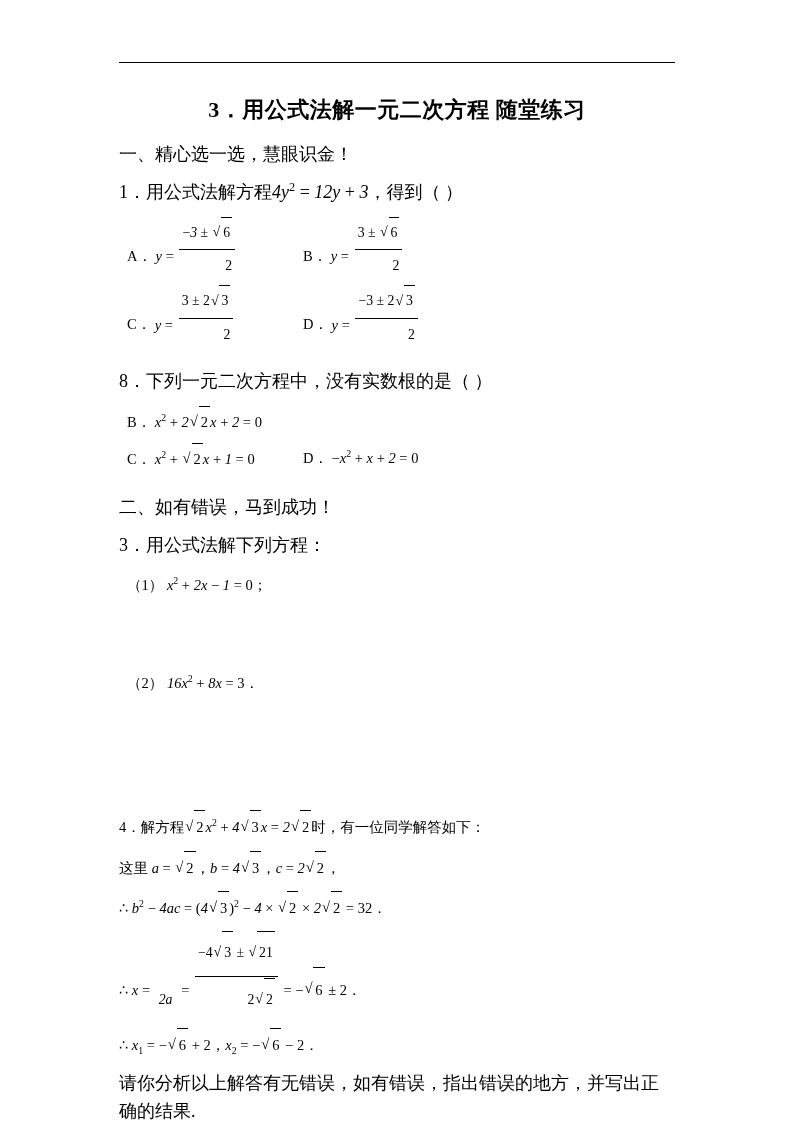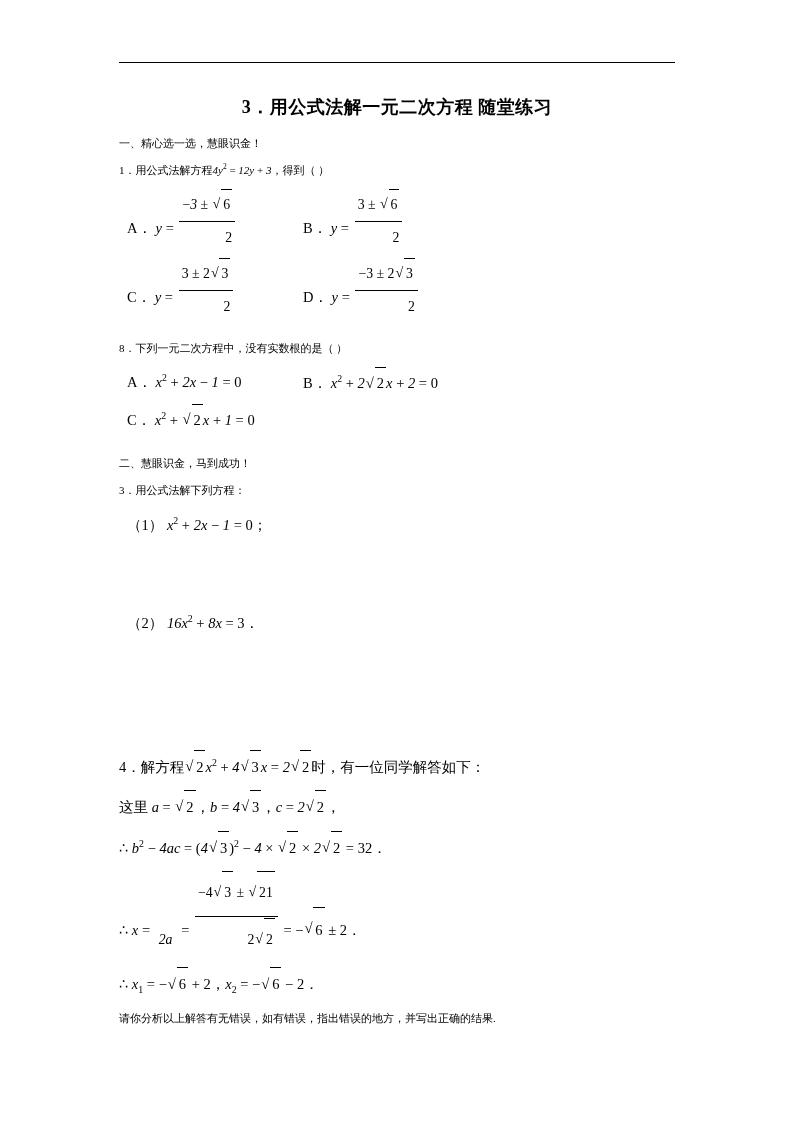--- a/index.html
+++ b/index.html
@@ -28,28 +28,28 @@
     border-top: 1px solid #000;
   }
   .content {
     position: absolute;
     left: 119px;
     top: 95px;
     width: 556px;
   }
   .doc-title {
     text-align: center;
-    font-size: 18px;
+    font-size: 22px;
     font-weight: bold;
     font-family: "Liberation Serif", serif;
     letter-spacing: 0.5px;
     margin: 0 0 16px 0;
   }
   .para {
-    font-size: 11px;
+    font-size: 18px;
     line-height: 1.55;
     margin: 0 0 10px 0;
     white-space: nowrap;
   }
   .para.wrap { white-space: normal; }
   .mathline {
     font-size: 14.5px;
     line-height: 2.3;
     margin: 0 0 6px 0;
     white-space: nowrap;
@@ -170,40 +170,40 @@
           <span class="frac"><span class="num mr">−3 ± 2<span class="sqrt"><span class="radicand mr">3</span></span></span><span class="den mr">2</span></span>
         </span>
       </div>
     </div>
 
     <div class="gap-sm"></div>
 
     <div class="para">8．下列一元二次方程中，没有实数根的是（      ）</div>
 
     <div class="choice-row indent1">
-      <div class="choice-a">
-        <span>A．</span>
-        <span class="m">x<sup class="exp">2</sup> <span class="mr">+</span> 2x <span class="mr">−</span> 1 <span class="mr">= 0</span></span>
-      </div>
       <div class="choice-b">
         <span>B．</span>
         <span class="m">x<sup class="exp">2</sup> <span class="mr">+</span> 2<span class="sqrt"><span class="radicand mr">2</span></span>x <span class="mr">+</span> 2 <span class="mr">= 0</span></span>
       </div>
     </div>
 
     <div class="choice-row indent1">
       <div class="choice-a">
         <span>C．</span>
         <span class="m">x<sup class="exp">2</sup> <span class="mr">+</span> <span class="sqrt"><span class="radicand mr">2</span></span>x <span class="mr">+</span> 1 <span class="mr">= 0</span></span>
       </div>
+      <div class="choice-b">
+        <span>D．</span>
+        <span class="m"><span class="mr">−</span>x<sup class="exp">2</sup> <span class="mr">+</span> x <span class="mr">+</span> 2 <span class="mr">= 0</span></span>
+      </div>
     </div>
 
     <div class="gap-sm"></div>
 
-    <div class="para">二、慧眼识金，马到成功！</div>
+    <div class="para">二、如有错误，马到成功！</div>
 
     <div class="para">3．用公式法解下列方程：</div>
 
     <div class="mathline indent1">
       <span>（1）</span>
       <span class="m">x<sup class="exp">2</sup> <span class="mr">+</span> 2x <span class="mr">−</span> 1 <span class="mr">= 0；</span></span>
     </div>
 
     <div class="gap-md"></div>
 

